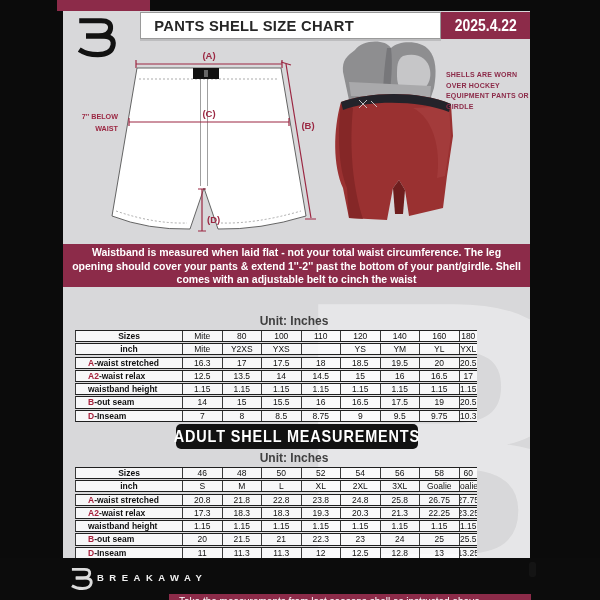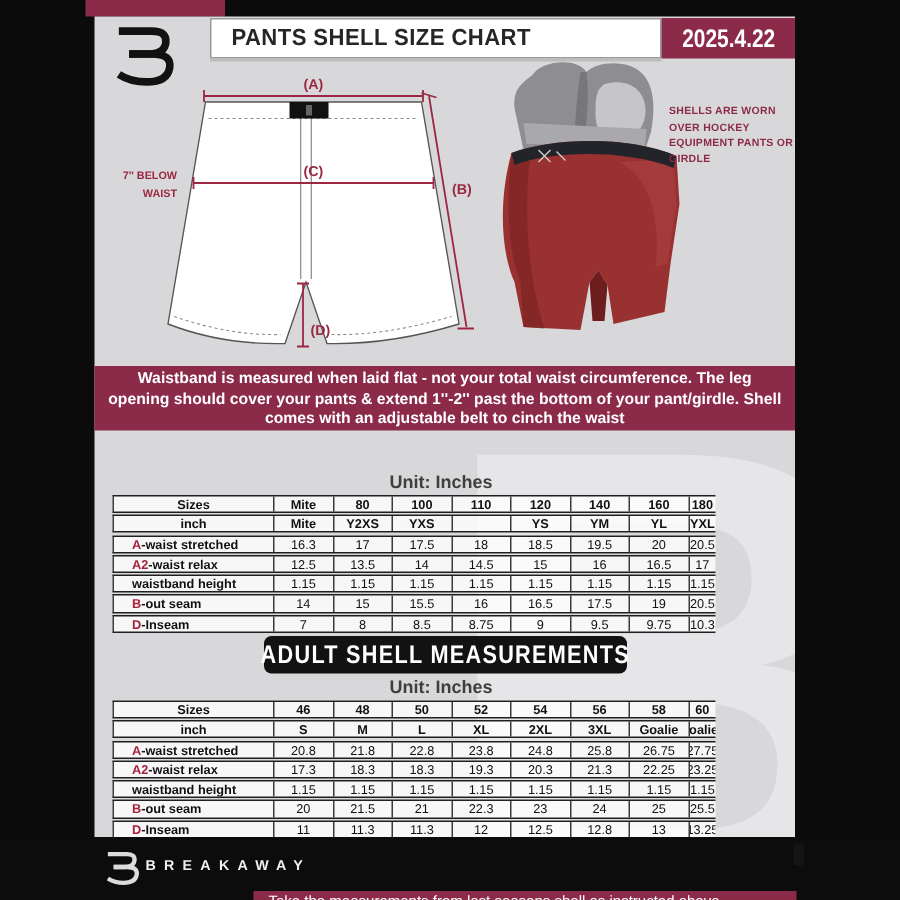--- a/index.html
+++ b/index.html
@@ -48,21 +48,21 @@
   .table-youth{top:330px;}
   .table-adult{top:467px;}
   .trow{display:grid;grid-template-columns:106px repeat(7,39.5px) 1fr;height:12.1px;
         box-sizing:border-box;border-top:1.1px solid #1f1f1f;border-bottom:1.1px solid #1f1f1f;
         border-left:.7px solid #3a3a3a;background:rgba(255,255,255,.8);margin-bottom:1.2px;}
   .tcell{display:flex;align-items:center;justify-content:center;font-size:8.5px;color:#111;
          overflow:hidden;white-space:nowrap;box-sizing:border-box;}
   .tcell + .tcell{border-left:.7px solid #3a3a3a;}
   .tlabel{justify-content:flex-start;padding-left:12px;font-weight:bold;}
   .thead .tlabel{justify-content:center;padding-left:0;}
-  .thead .tval{font-weight:bold;}
+  .thead .tval{font-weight:normal;}
   .tval:last-child{}
   .pfx{color:#A6213C;font-weight:bold;}
 
   
   .footer-bar{left:0;top:558px;width:600px;height:42px;background:#0c0c0c;}
   .footer-brand{left:97px;top:572px;color:#f0f0f0;font-size:9.5px;font-weight:bold;
                 letter-spacing:5.5px;white-space:nowrap;}
   .footer-note{left:169px;top:561px;width:362px;height:39px;background:#8C2B49;color:#fff;
                font-size:10px;font-weight:normal;line-height:12.4px;box-sizing:border-box;
                padding:2px 10px 0;margin-top:33px;}

